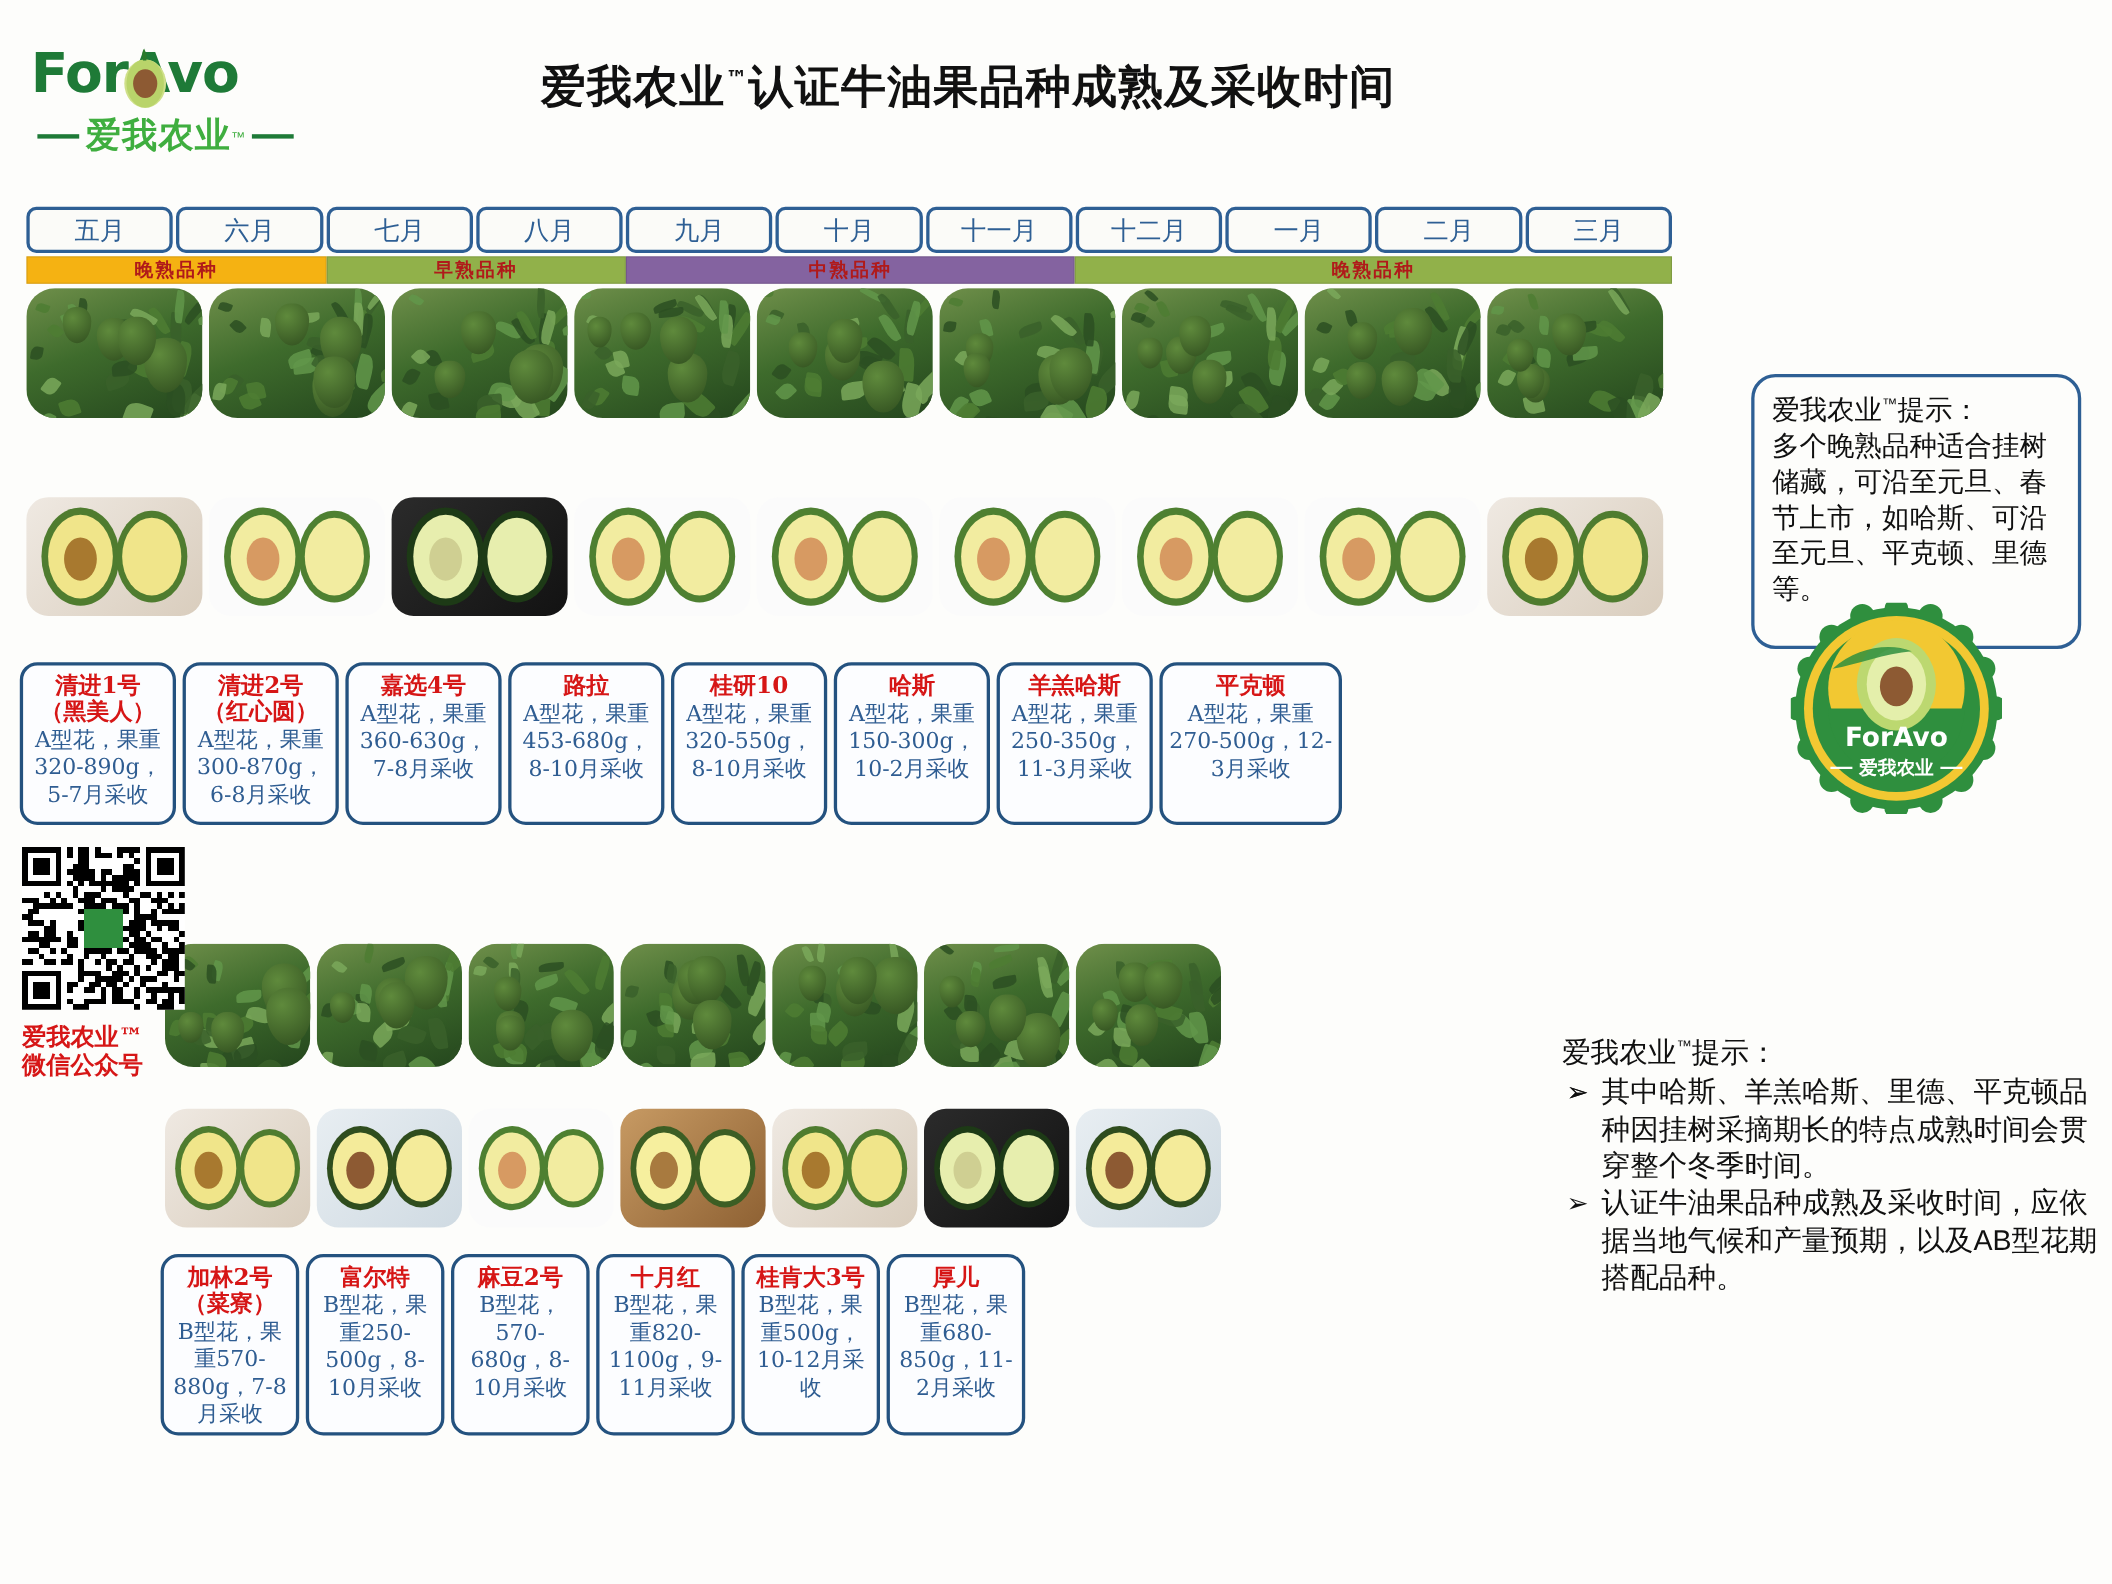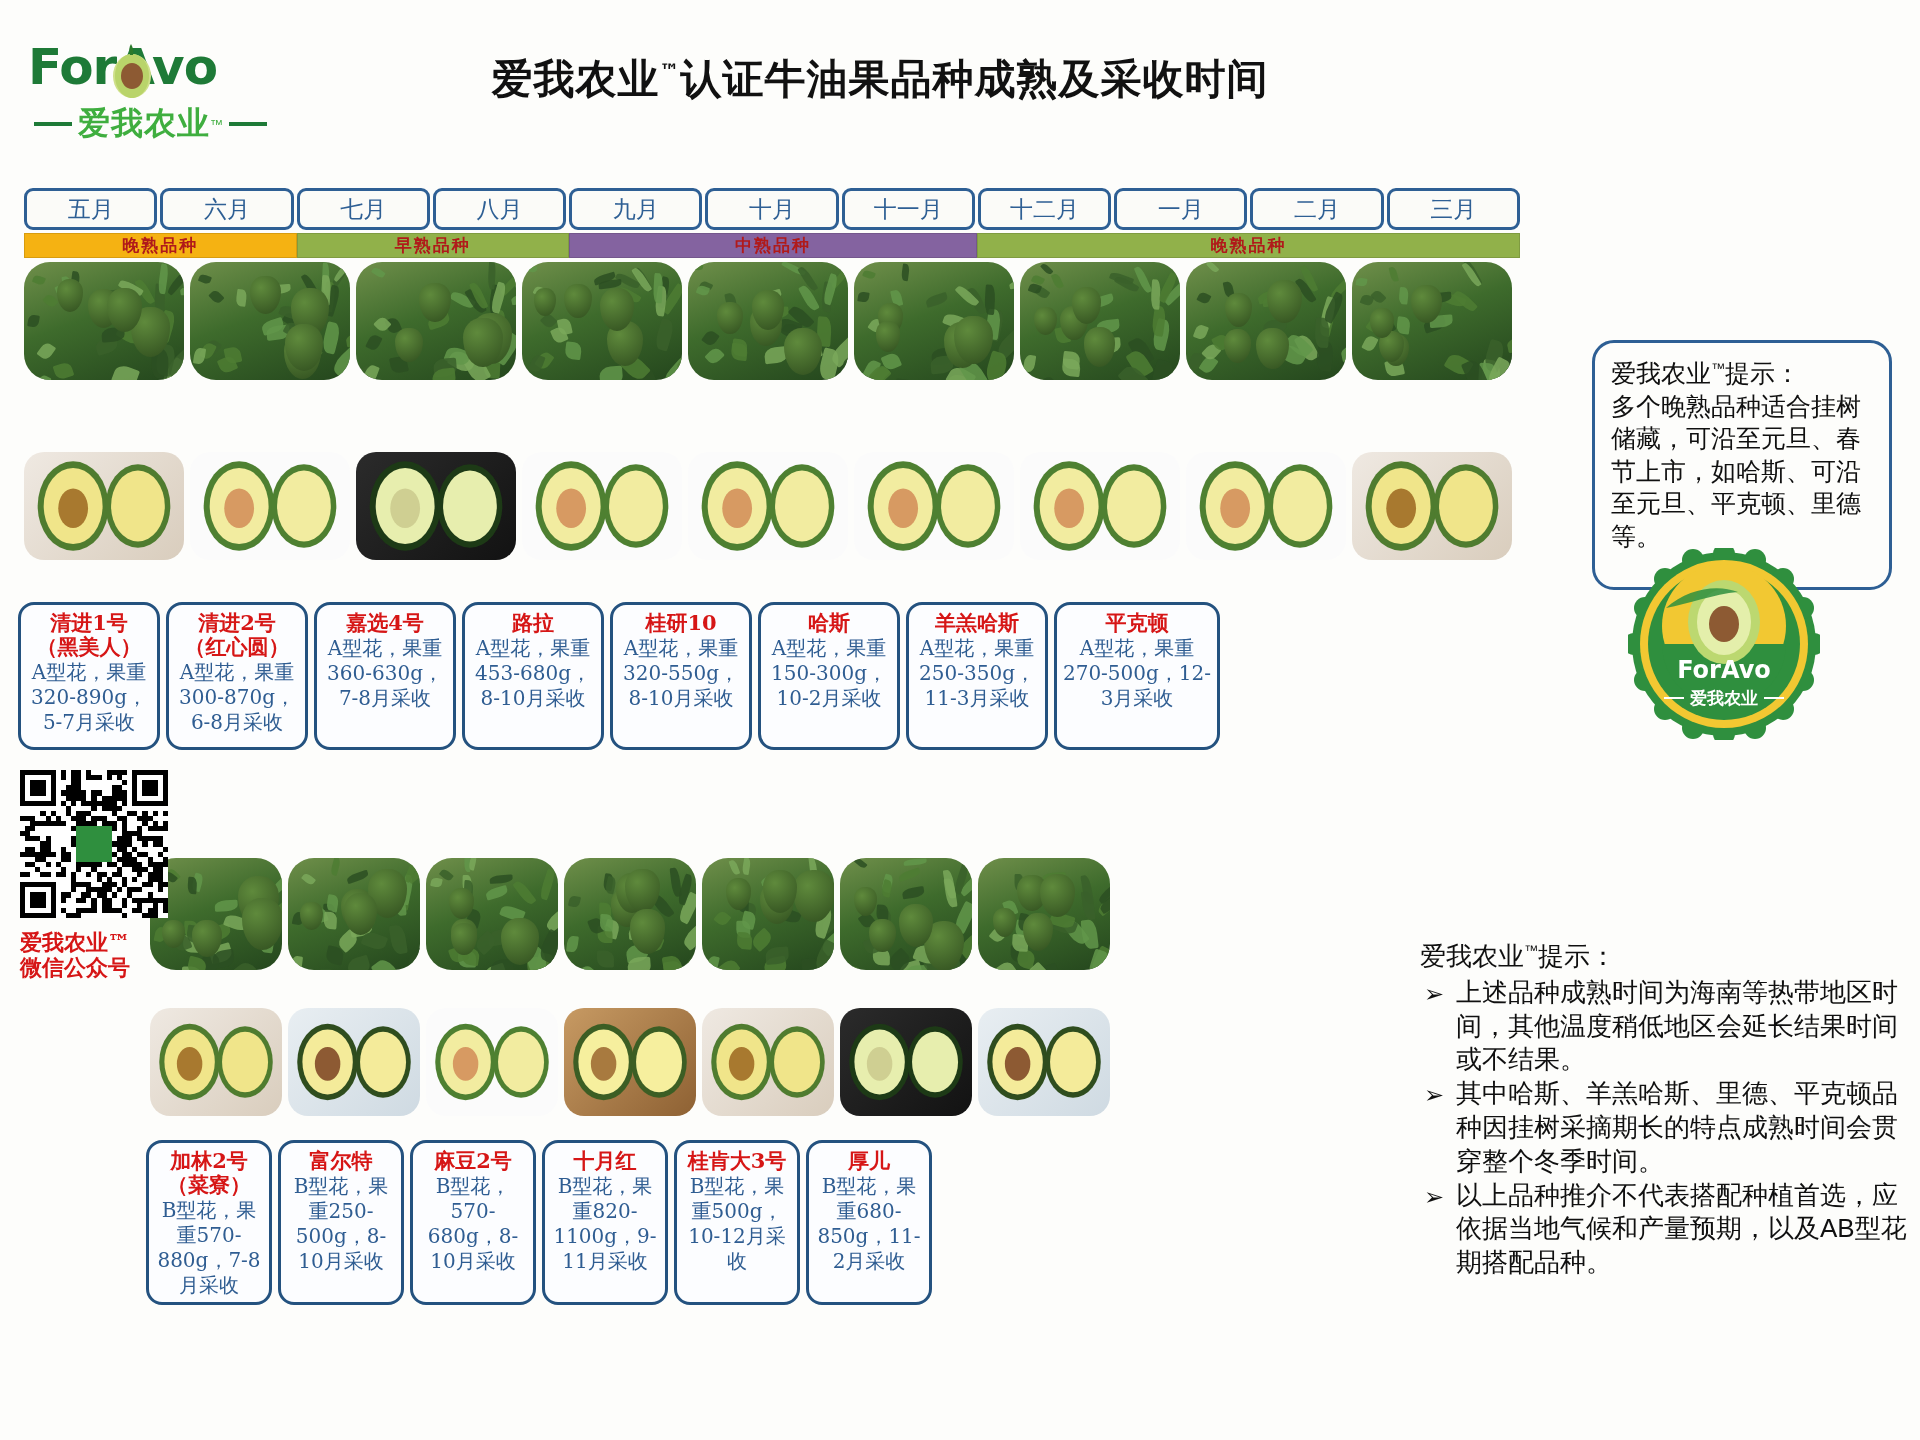--- a/index.html
+++ b/index.html
@@ -1470,19 +1470,19 @@
       </svg>
     <div class="qr-cap">
       <div>爱我农业™</div>
       <div>微信公众号</div>
     </div>
   </div>
 
   <div class="tips2">
     <div class="t-head"><span>爱我农业</span><span class="tm-sm">™</span><span>提示：</span></div>
     <ul id="tips-list">
-        <li><span class="arrow">➢</span><span>上述品种成熟时间为海南等热带地区时间，其他温度稍低地区会延长结果时间或不结果。</span></li>
+        <li><span class="arrow">➢</span></li>
         <li><span class="arrow">➢</span><span>其中哈斯、羊羔哈斯、里德、平克顿品种因挂树采摘期长的特点成熟时间会贯穿整个冬季时间。</span></li>
-        <li><span class="arrow">➢</span><span>以上品种推介不代表搭配种植首选，应依据当地气候和产量预期，以及AB型花期搭配品种。</span></li>
+        <li><span class="arrow">➢</span><span>认证牛油果品种成熟及采收时间，应依据当地气候和产量预期，以及AB型花期搭配品种。</span></li>
       </ul>
   </div>
 
 </div>
 
 </body></html>

